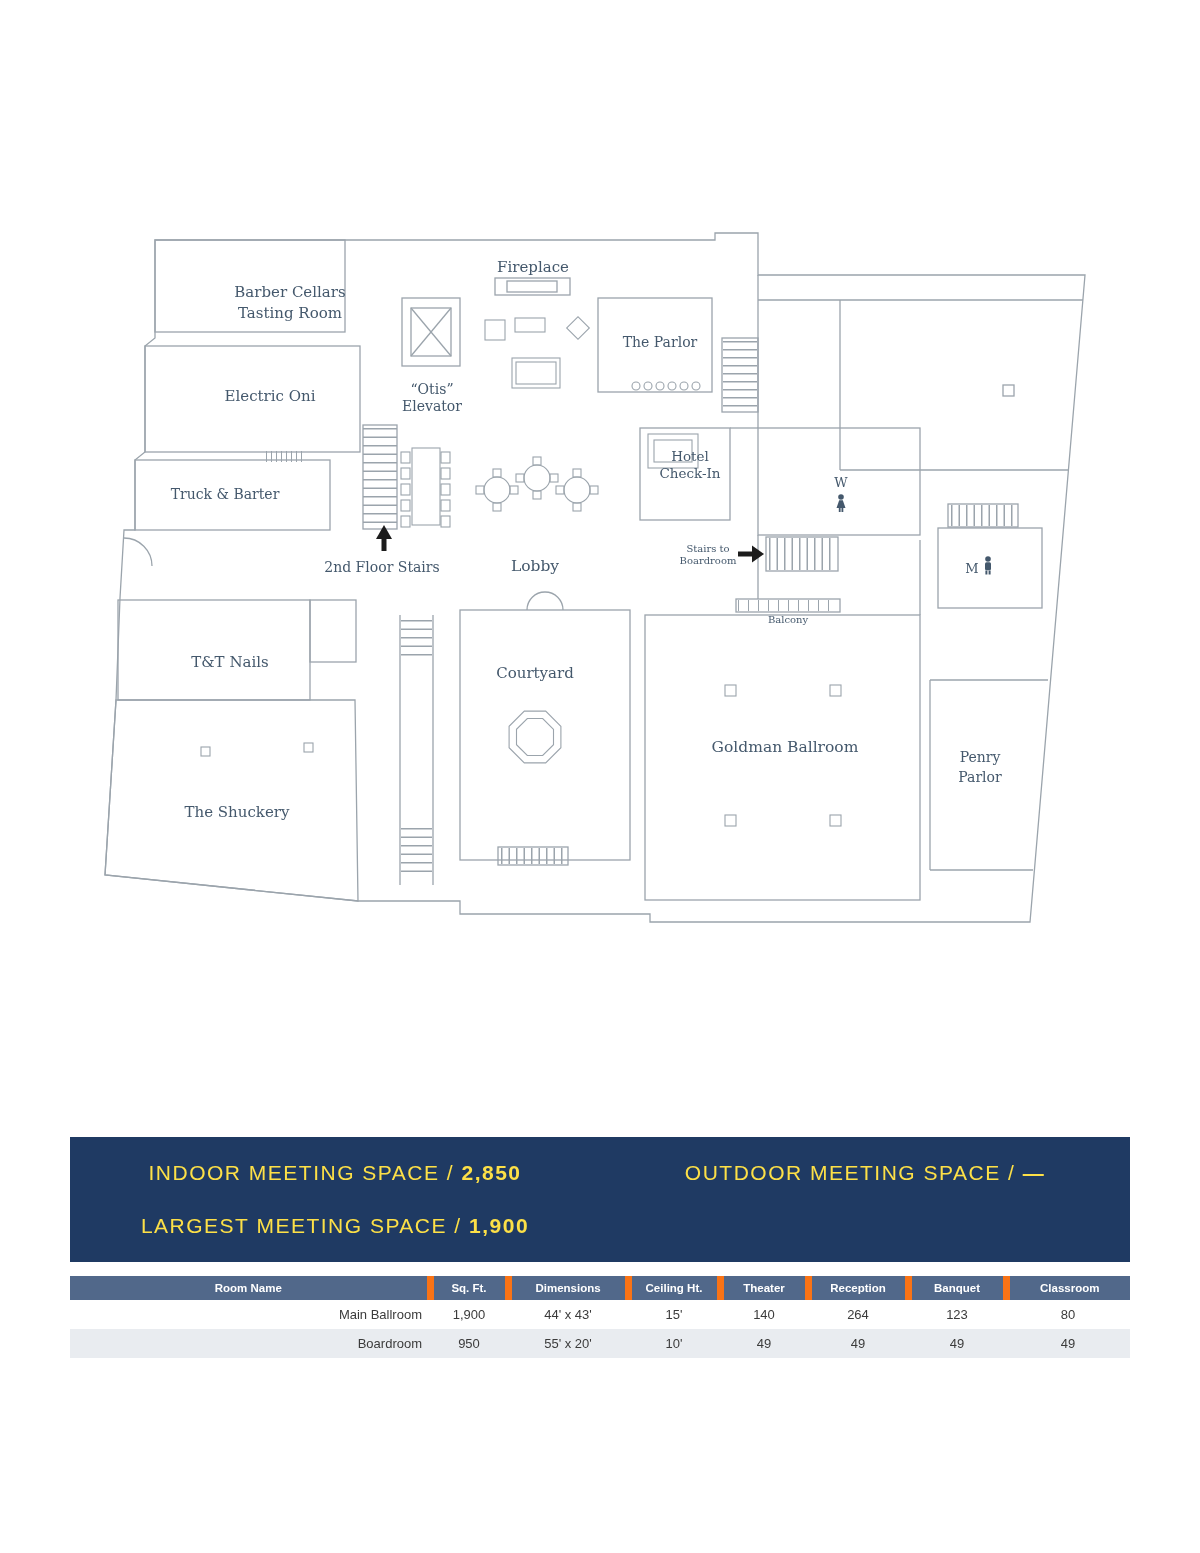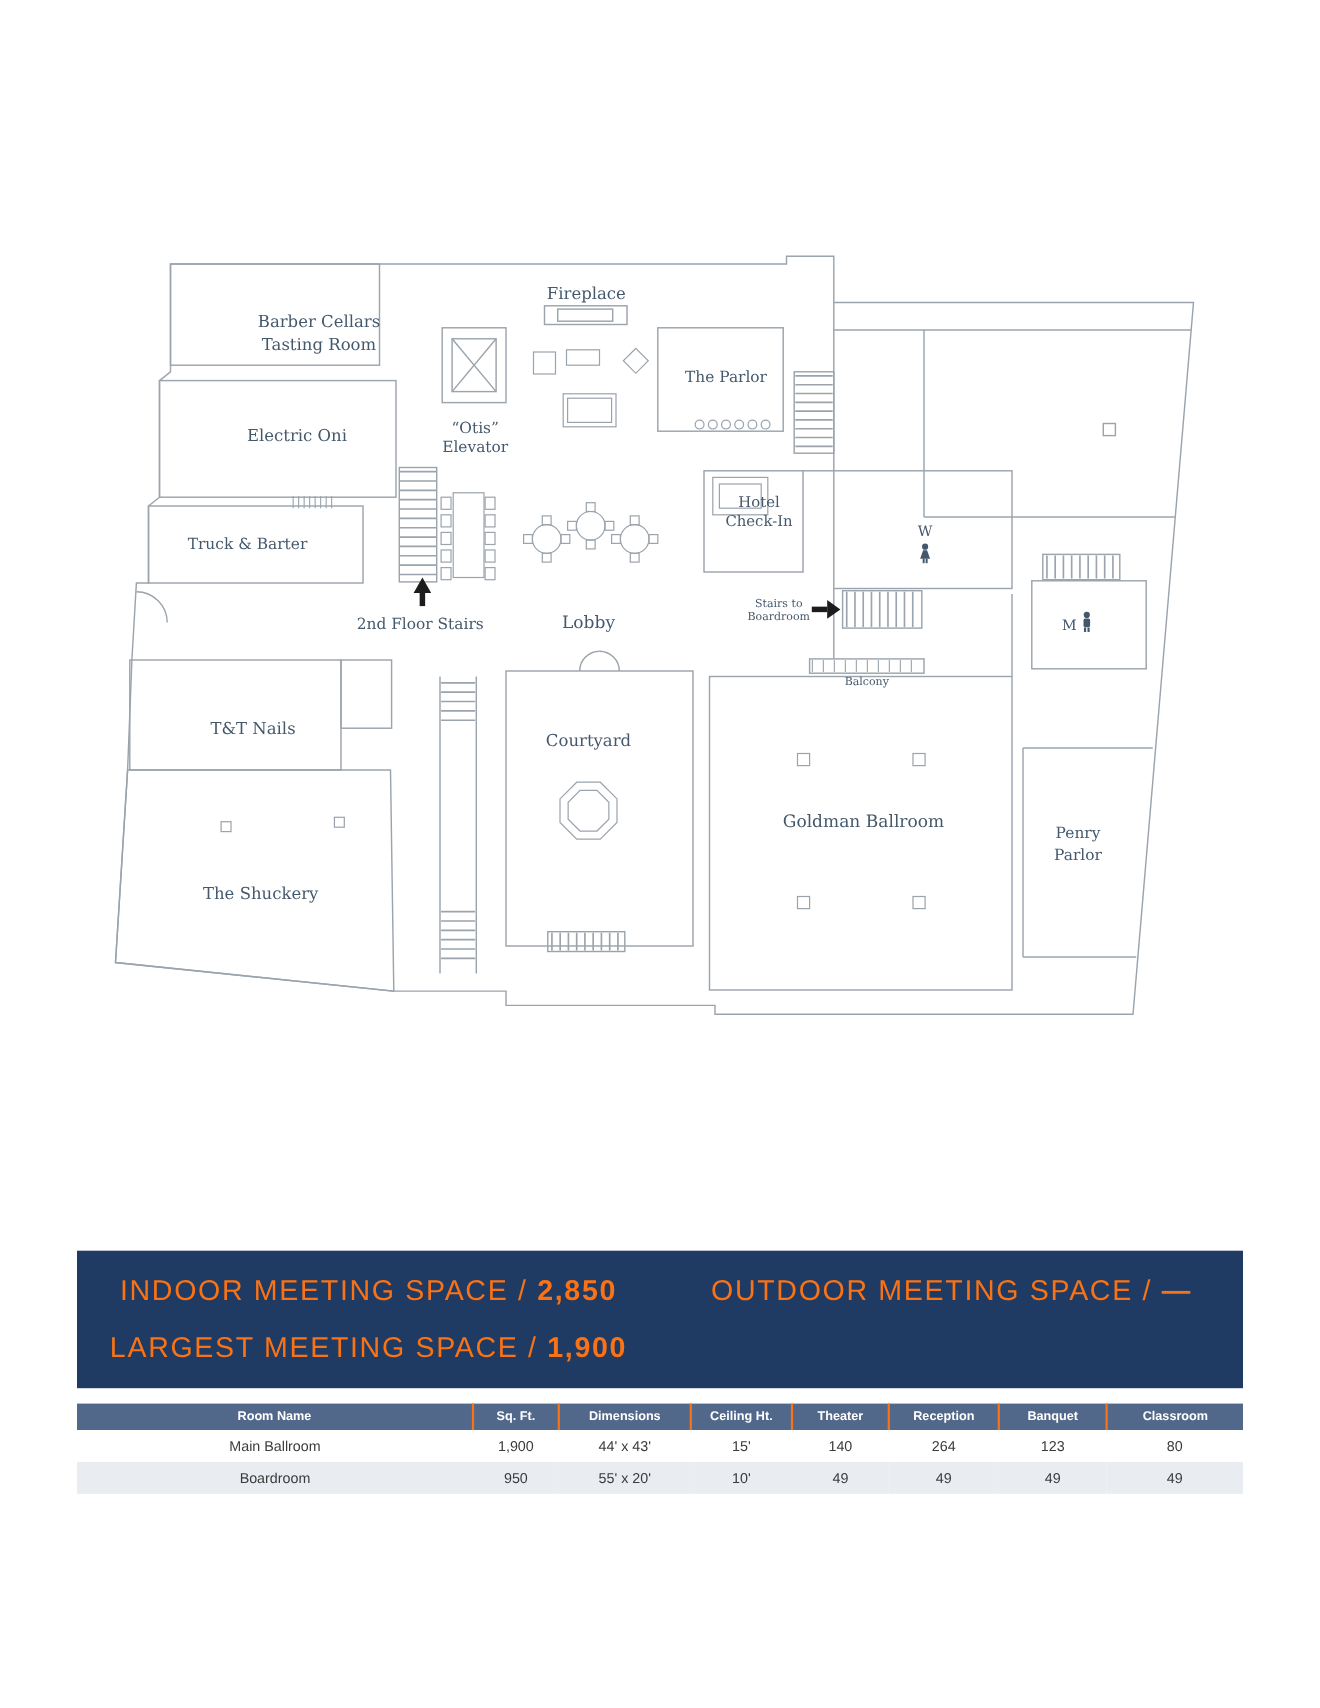--- a/index.html
+++ b/index.html
@@ -3,29 +3,29 @@
 <meta charset="utf-8">
 <style>
   html,body{margin:0;padding:0;background:#ffffff;}
   .page{position:relative;width:1200px;height:1484px;background:#fff;overflow:hidden;
         font-family:"Liberation Sans",sans-serif;}
   .plan{position:absolute;left:100px;top:230px;width:1000px;height:710px;}
   .plan svg text{font-family:"DejaVu Serif",serif;fill:#44586c;}
   .banner{position:absolute;left:70px;top:1137px;width:1060px;height:125px;background:#1f3a63;
           display:grid;grid-template-columns:1fr 1fr;grid-template-rows:1fr 1fr;
           align-items:center;justify-items:center;box-sizing:border-box;padding:10px 0;}
-  .banner .cell{color:#f97316;font-size:26px;letter-spacing:1.5px;white-space:nowrap;}
+  .banner .cell{color:#fde047;font-size:21px;letter-spacing:1.5px;white-space:nowrap;}
   .banner .cell b{font-weight:bold;}
   .spec-table{position:absolute;left:70px;top:1276px;width:1060px;border-collapse:collapse;
               table-layout:fixed;font-size:13px;color:#3b3b3b;}
   .spec-table th{background:#51688a;color:#fff;font-size:11.5px;font-weight:bold;
-                 padding:6px 8px;border-left:2px solid #f97316;text-align:center;white-space:nowrap;}
+                 padding:6px 8px;border-left:7px solid #f97316;text-align:center;white-space:nowrap;}
   .spec-table th:first-child{border-left:none;text-align:center;}
   .spec-table td{padding:7px 8px;text-align:center;}
-  .spec-table td:first-child{text-align:center;}
+  .spec-table td:first-child{text-align:right;}
   .spec-table tr.alt td{background:#e9ecf0;}
   .footer{position:absolute;top:1502px;right:62px;white-space:nowrap;}
   .footer .venues{color:#15803d;font-size:15px;letter-spacing:2.5px;}
   .footer .pagenum{color:#1f3a63;font-weight:bold;font-size:16px;margin-left:9px;}
 </style>
 </head>
 <body>
 
 <div class="page">
 

